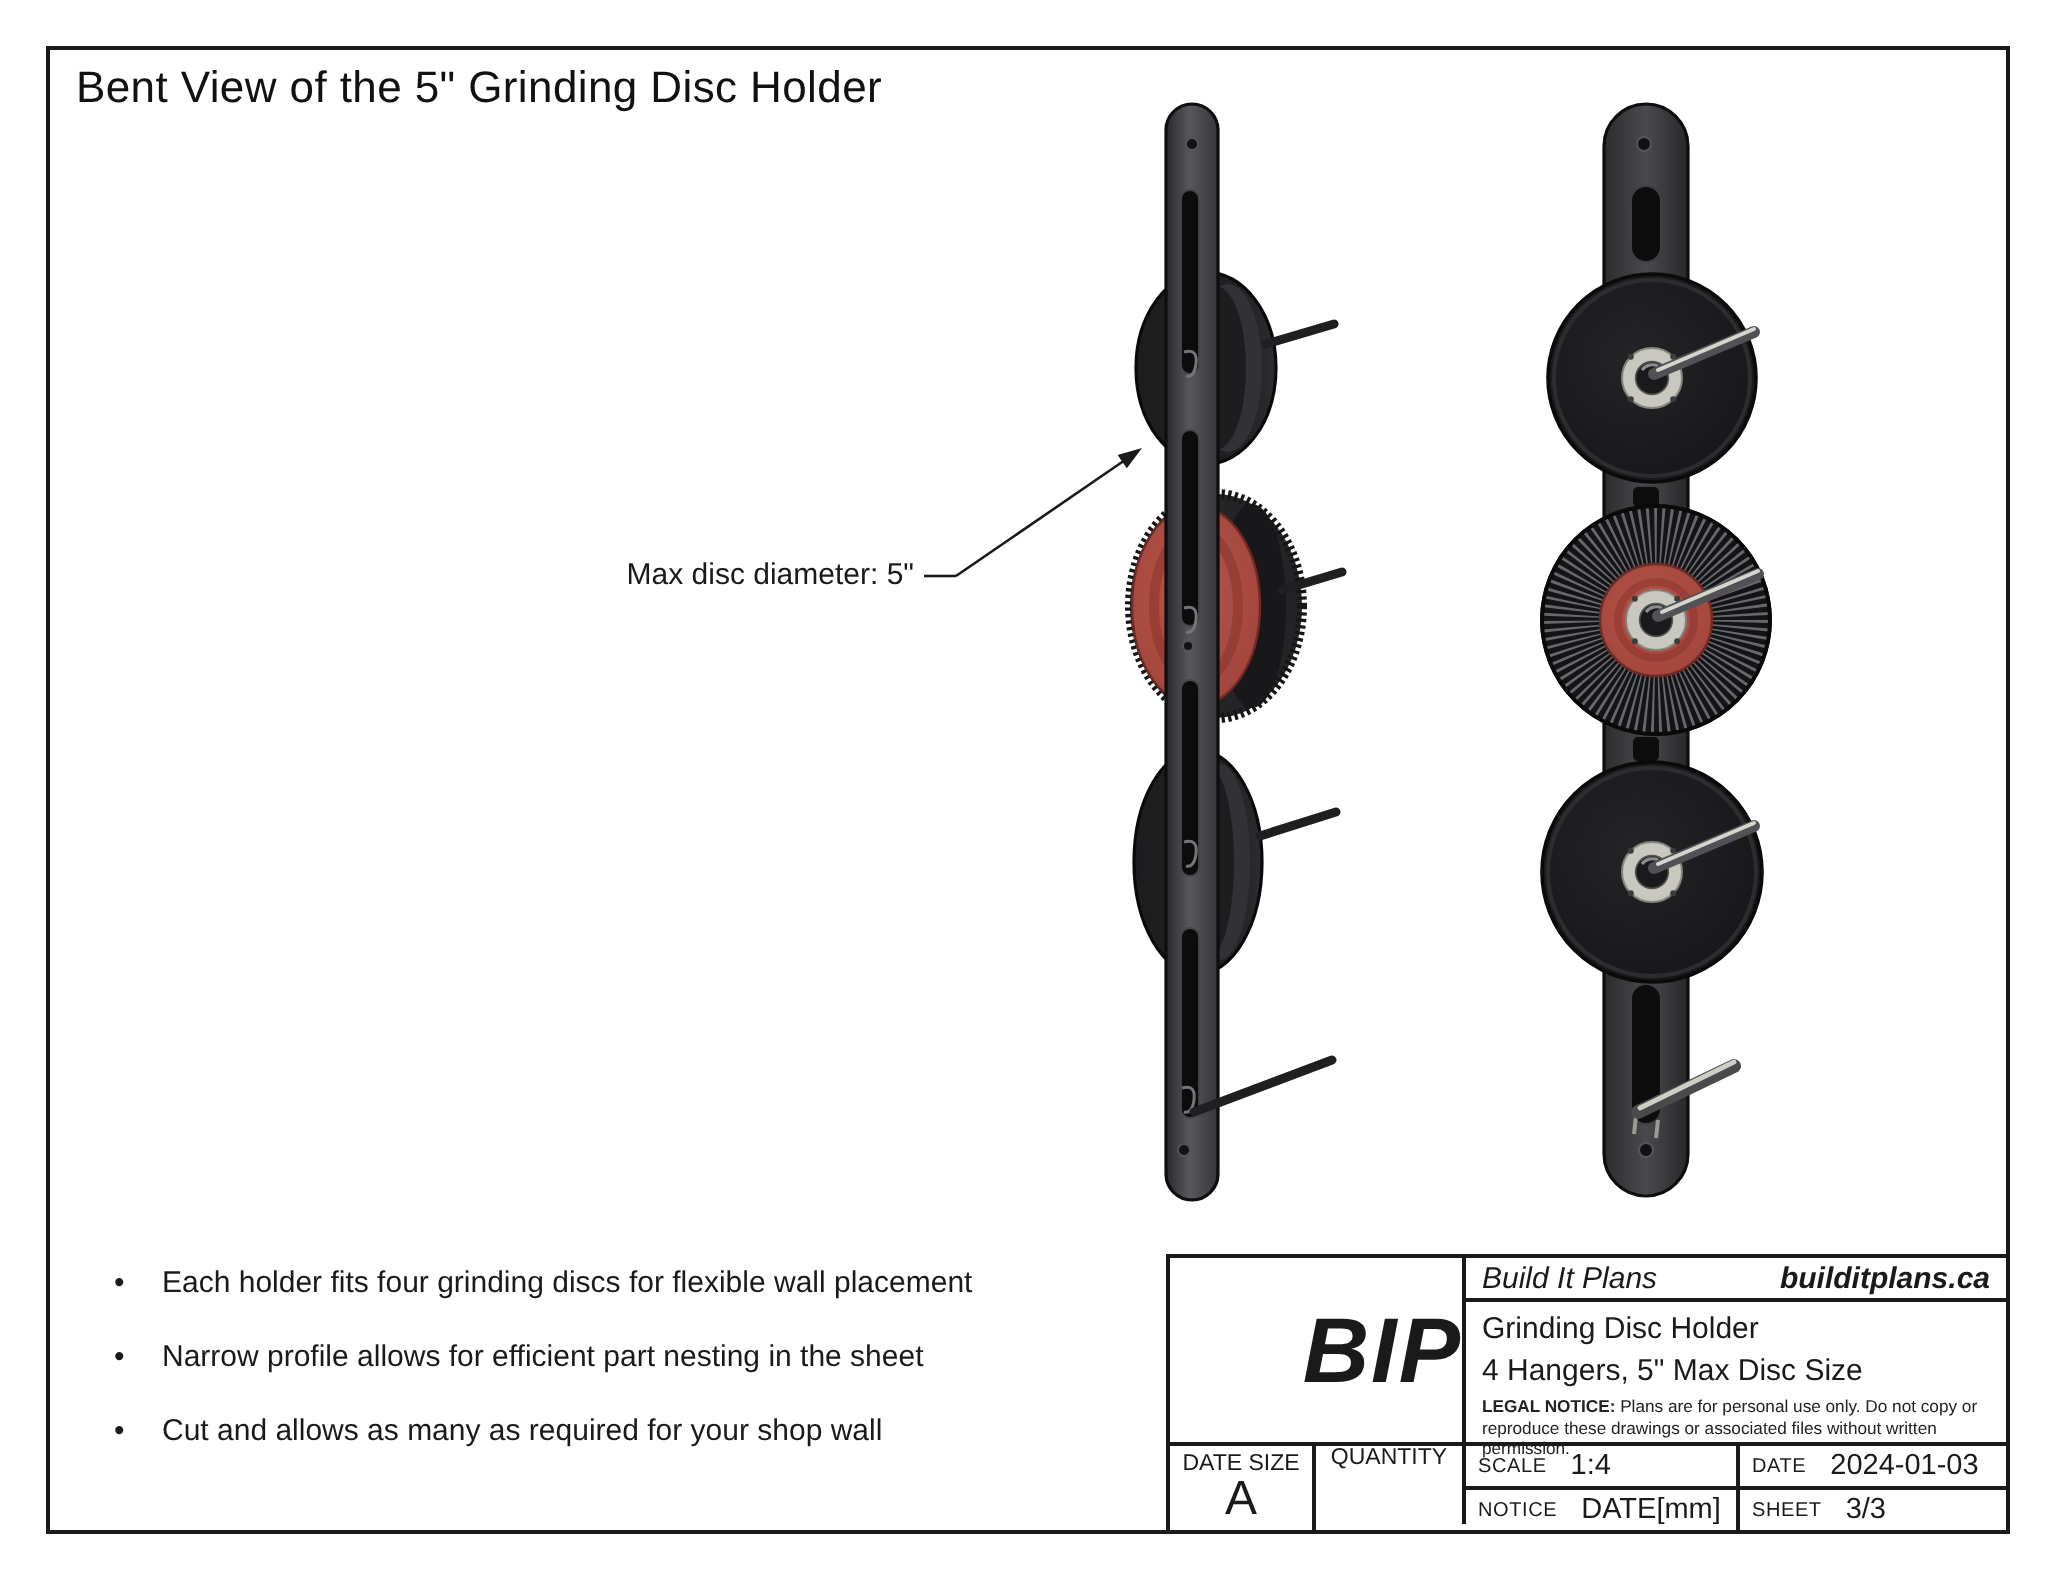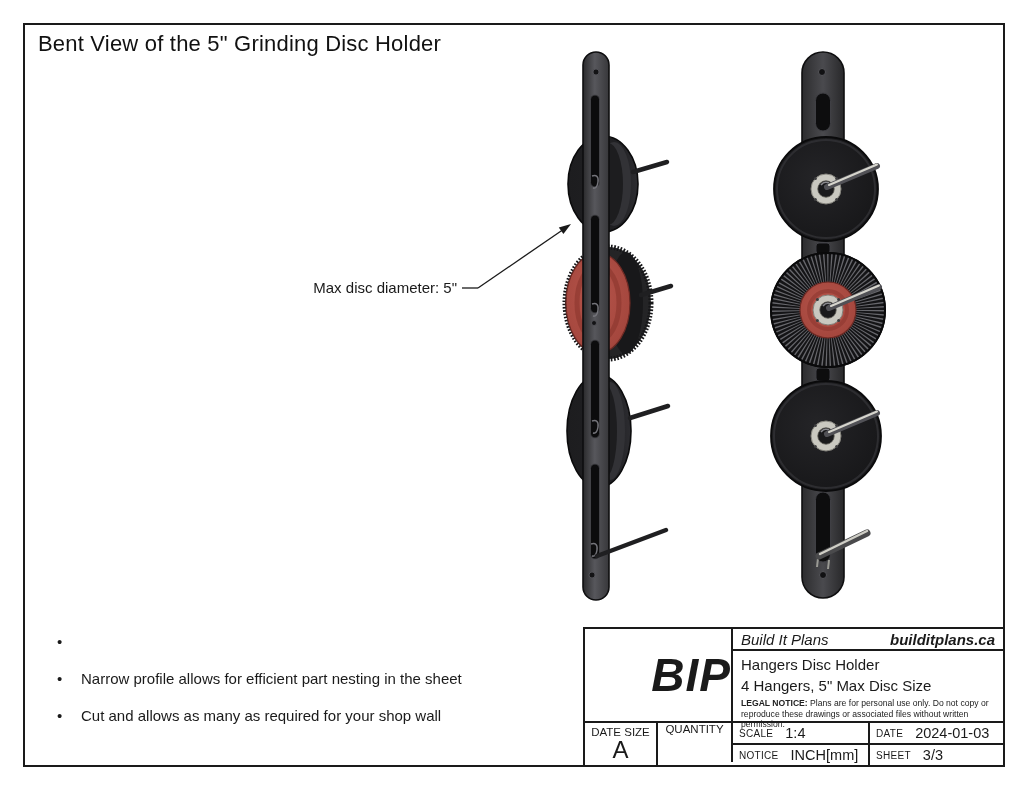--- a/index.html
+++ b/index.html
@@ -194,20 +194,21 @@
     <line x1="478" y1="288" x2="564" y2="229"></line>
     <polygon points="571,224 563.4,234.1 558.8,227.5" fill="#1a1a1a" stroke="none"></polygon>
   </g>
 </svg>
 
 <div class="annotation-label">Max disc diameter: 5"</div>
 
 <div class="notes">
   <div class="note-row">
     <span class="note-dot">•</span>
+    <span class="note-text">Each holder fits four grinding discs for flexible wall placement</span>
   </div>
   <div class="note-row">
     <span class="note-dot">•</span>
     <span class="note-text">Narrow profile allows for efficient part nesting in the sheet</span>
   </div>
   <div class="note-row">
     <span class="note-dot">•</span>
     <span class="note-text">Cut and allows as many as required for your shop wall</span>
   </div>
 </div>
@@ -226,39 +227,39 @@
     <div class="tb-small-label">QUANTITY</div>
     <div class="tb-size-value"></div>
   </div>
 
   <div class="tb-cell tb-company">
     <span class="name">Build It Plans</span>
     <span class="site">builditplans.ca</span>
   </div>
 
   <div class="tb-cell tb-titlearea">
-    <div class="tb-dwg-title">Hangers Disc Holder</div>
+    <div class="tb-dwg-title">Grinding Disc Holder</div>
     <div class="tb-dwg-sub">4 Hangers, 5" Max Disc Size</div>
     <div class="tb-legal"><b>LEGAL NOTICE:</b><span> Plans are for personal use only. Do not copy or reproduce these drawings or associated files without written permission.</span></div>
   </div>
 
   <div class="tb-cell tb-row tb-row3">
     <div class="tb-kv tb-kv-scale">
       <span class="k">SCALE</span>
       <span class="v">1:4</span>
     </div>
     <div class="tb-kv tb-kv-date">
       <span class="k">DATE</span>
       <span class="v">2024-01-03</span>
     </div>
   </div>
 
   <div class="tb-cell tb-row tb-row4">
     <div class="tb-kv tb-kv-scale">
       <span class="k">NOTICE</span>
-      <span class="v">INCH[mm]</span>
+      <span class="v">DATE[mm]</span>
     </div>
     <div class="tb-kv tb-kv-date">
       <span class="k">SHEET</span>
       <span class="v">3/3</span>
     </div>
   </div>
 </div>
 
 </body></html>

